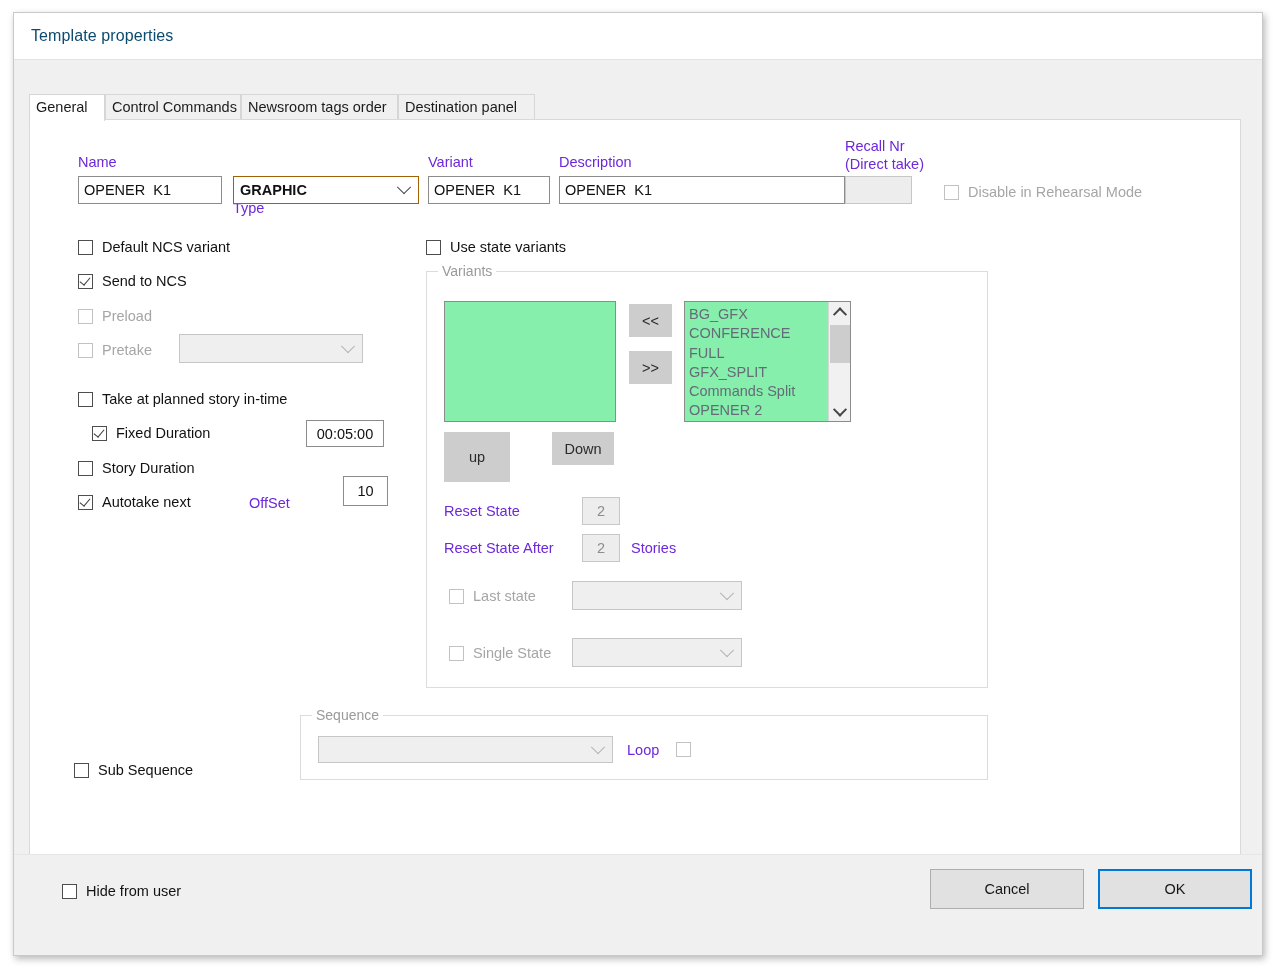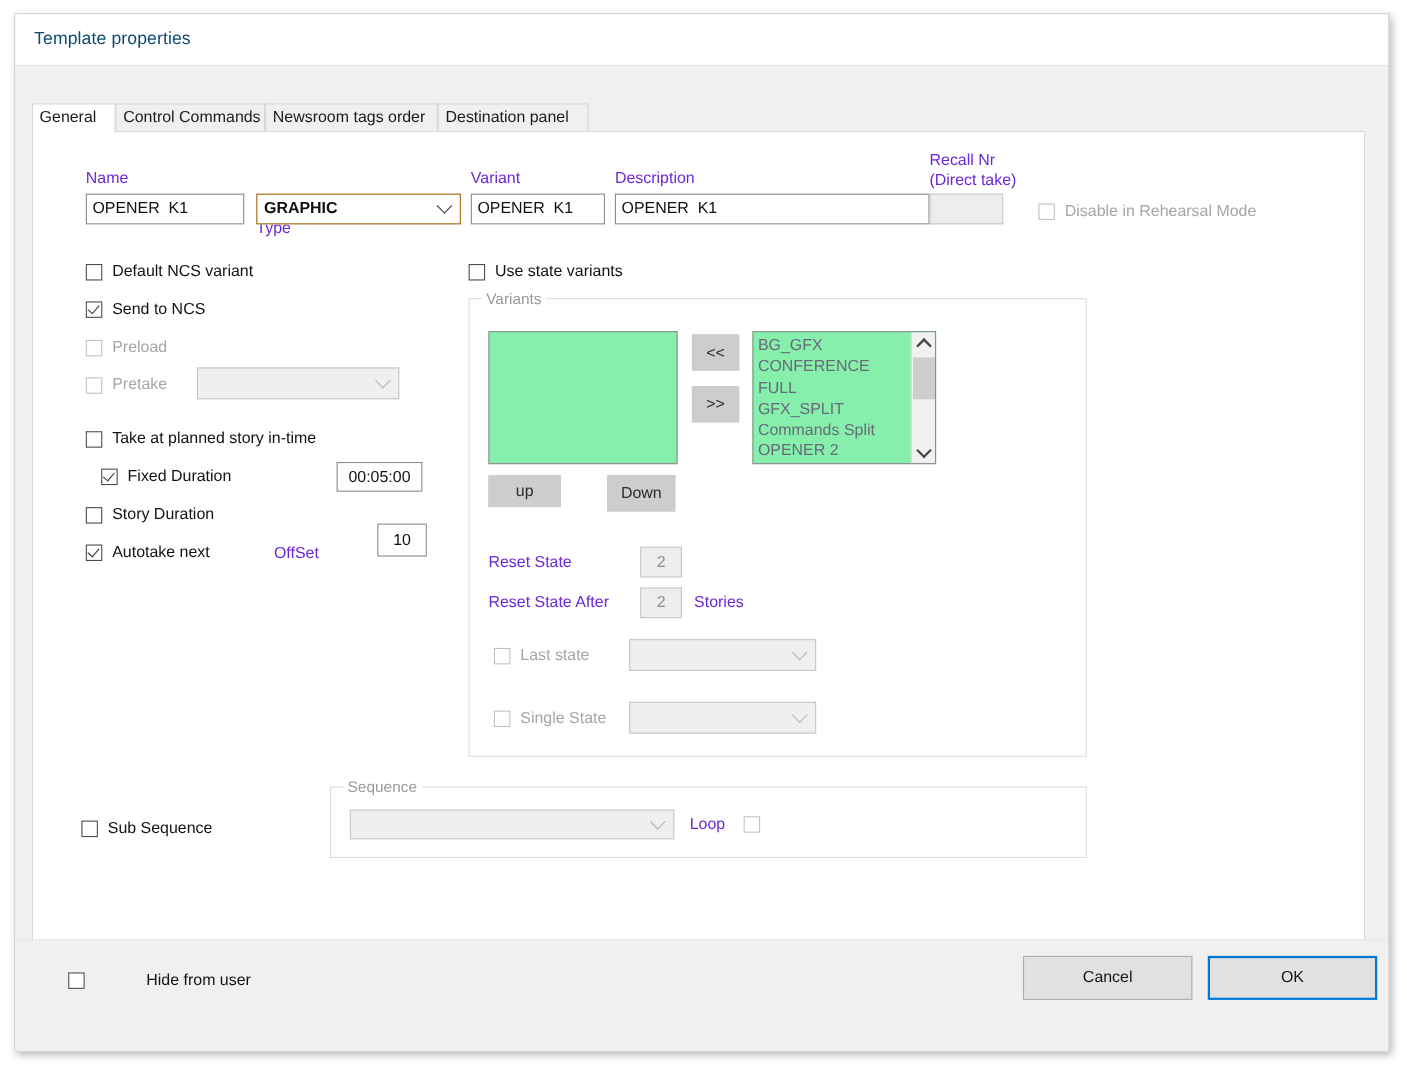--- a/index.html
+++ b/index.html
@@ -446,21 +446,21 @@
             <div class="sb-btn up">
                 <span class="sb-arrow up"></span>
               </div>
             <div class="thumb"></div>
             <div class="sb-btn down">
                 <span class="sb-arrow down"></span>
               </div>
           </div>
         </div>
 
-        <div class="btn" style="left:17px; top:160px; width:66px; height:29px;">
+        <div class="btn" style="left:17px; top:160px; width:66px; height:50px;">
           <span>up</span>
         </div>
         <div class="btn" style="left:125px; top:160px; width:62px; height:33px;">
           <span>Down</span>
         </div>
 
         <div class="lbl" style="left:17px; top:231px;">Reset State</div>
         <input class="txt disabled center" style="left: 155px; top: 225px; width: 38px; height: 28px;" value="2" disabled="">
 
         <div class="lbl" style="left:17px; top:268px;">Reset State After</div>
@@ -483,21 +483,21 @@
           <span class="cbx-label">Single State</span>
         </div>
         <div class="combo disabled" style="left:145px; top:366px; width:170px; height:29px;">
           <div class="combo-val"></div>
           <div class="combo-arrow">
               <span class="chev dim"></span>
             </div>
         </div>
       </div>
 
-      <div class="cbx" style="left:44px; top:625px;text-align:center;">
+      <div class="cbx" style="left:44px; top:642px;text-align:center;">
         <span class="box"></span>
         <span class="cbx-label">Sub Sequence</span>
       </div>
 
       <div class="groupbox" style="left:270px; top:595px; width:688px; height:65px;">
         <span class="gb-title">Sequence</span>
         <div class="combo disabled" style="left:17px; top:20px; width:295px; height:27px;">
           <div class="combo-val"></div>
           <div class="combo-arrow">
               <span class="chev dim"></span>
@@ -506,21 +506,21 @@
         <div class="lbl" style="left:326px; top:26px;">Loop</div>
         <div class="cbx dim nolabel" style="left:375px; top:26px;">
           <span class="box"></span>
 
         </div>
       </div>
 
     </div>
 
     <div id="footer">
-      <div class="cbx" style="left:48px; top:28px;gap:47px;">
+      <div class="cbx" style="left:48px; top:28px;">
         <span class="box"></span>
         <span class="cbx-label">Hide from user</span>
       </div>
 
       <div class="btn dlg" style="left:916px; top:14px; width:154px; height:40px;">
         <span>Cancel</span>
       </div>
       <div class="btn dlg default" style="left:1084px; top:14px; width:154px; height:40px;">
         <span>OK</span>
       </div>

